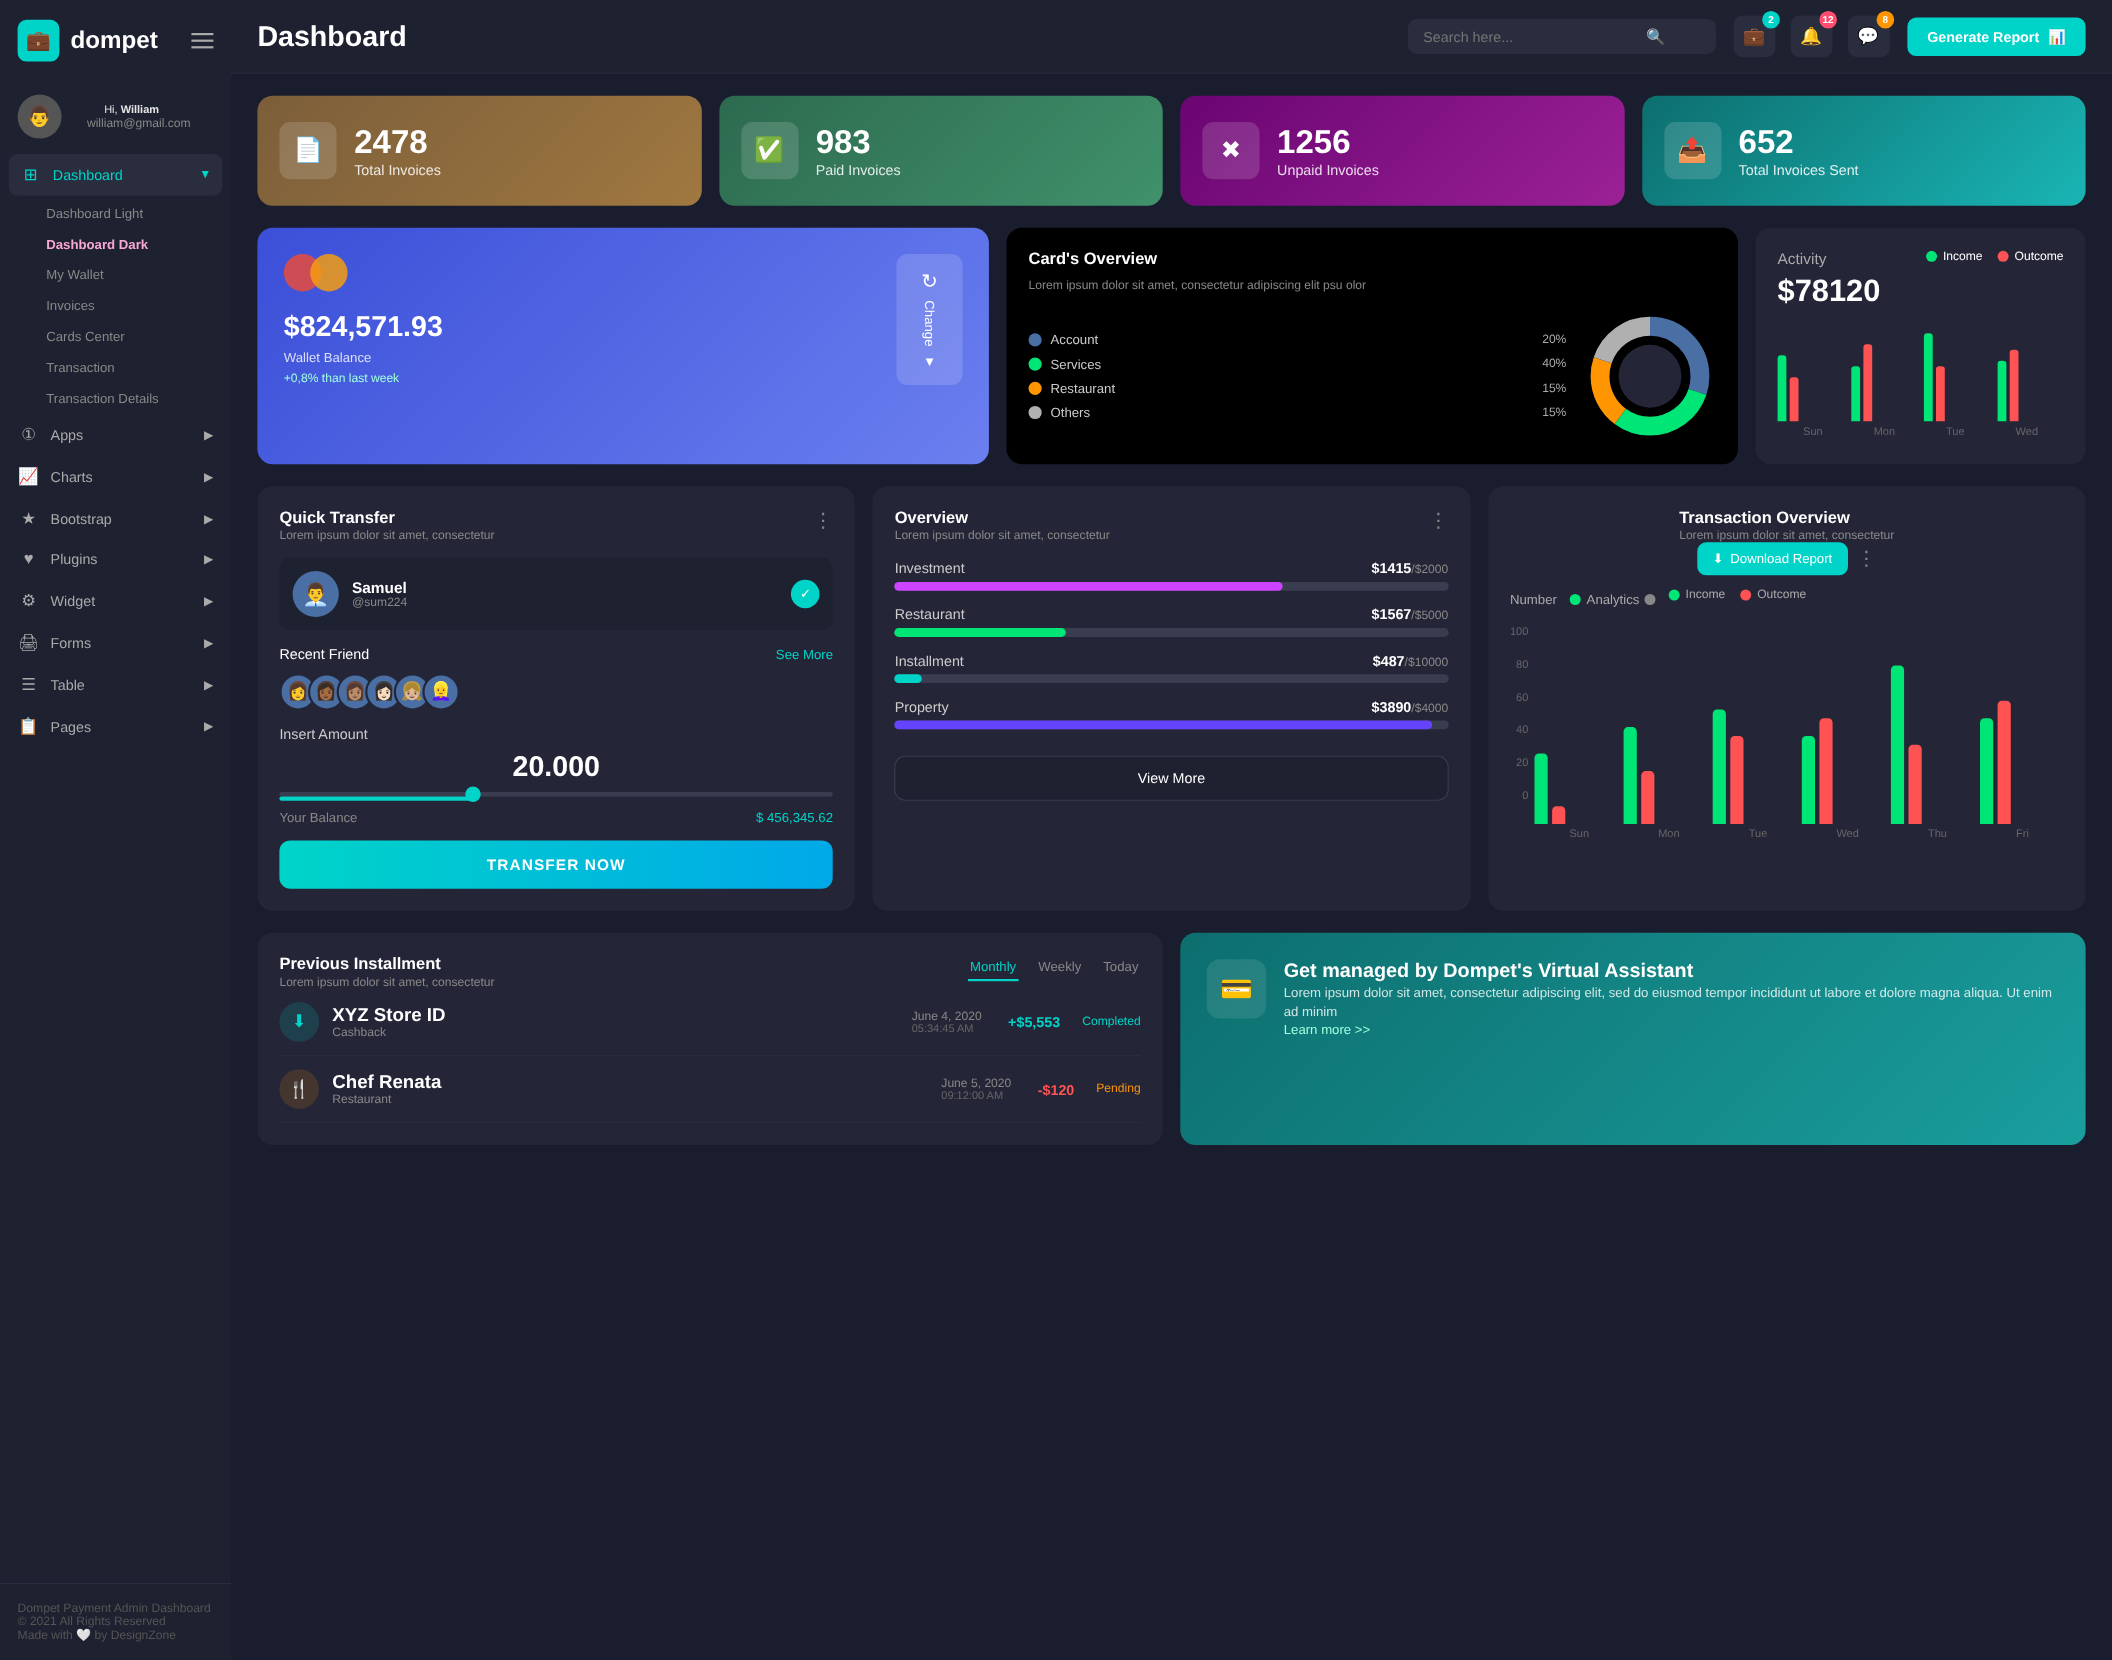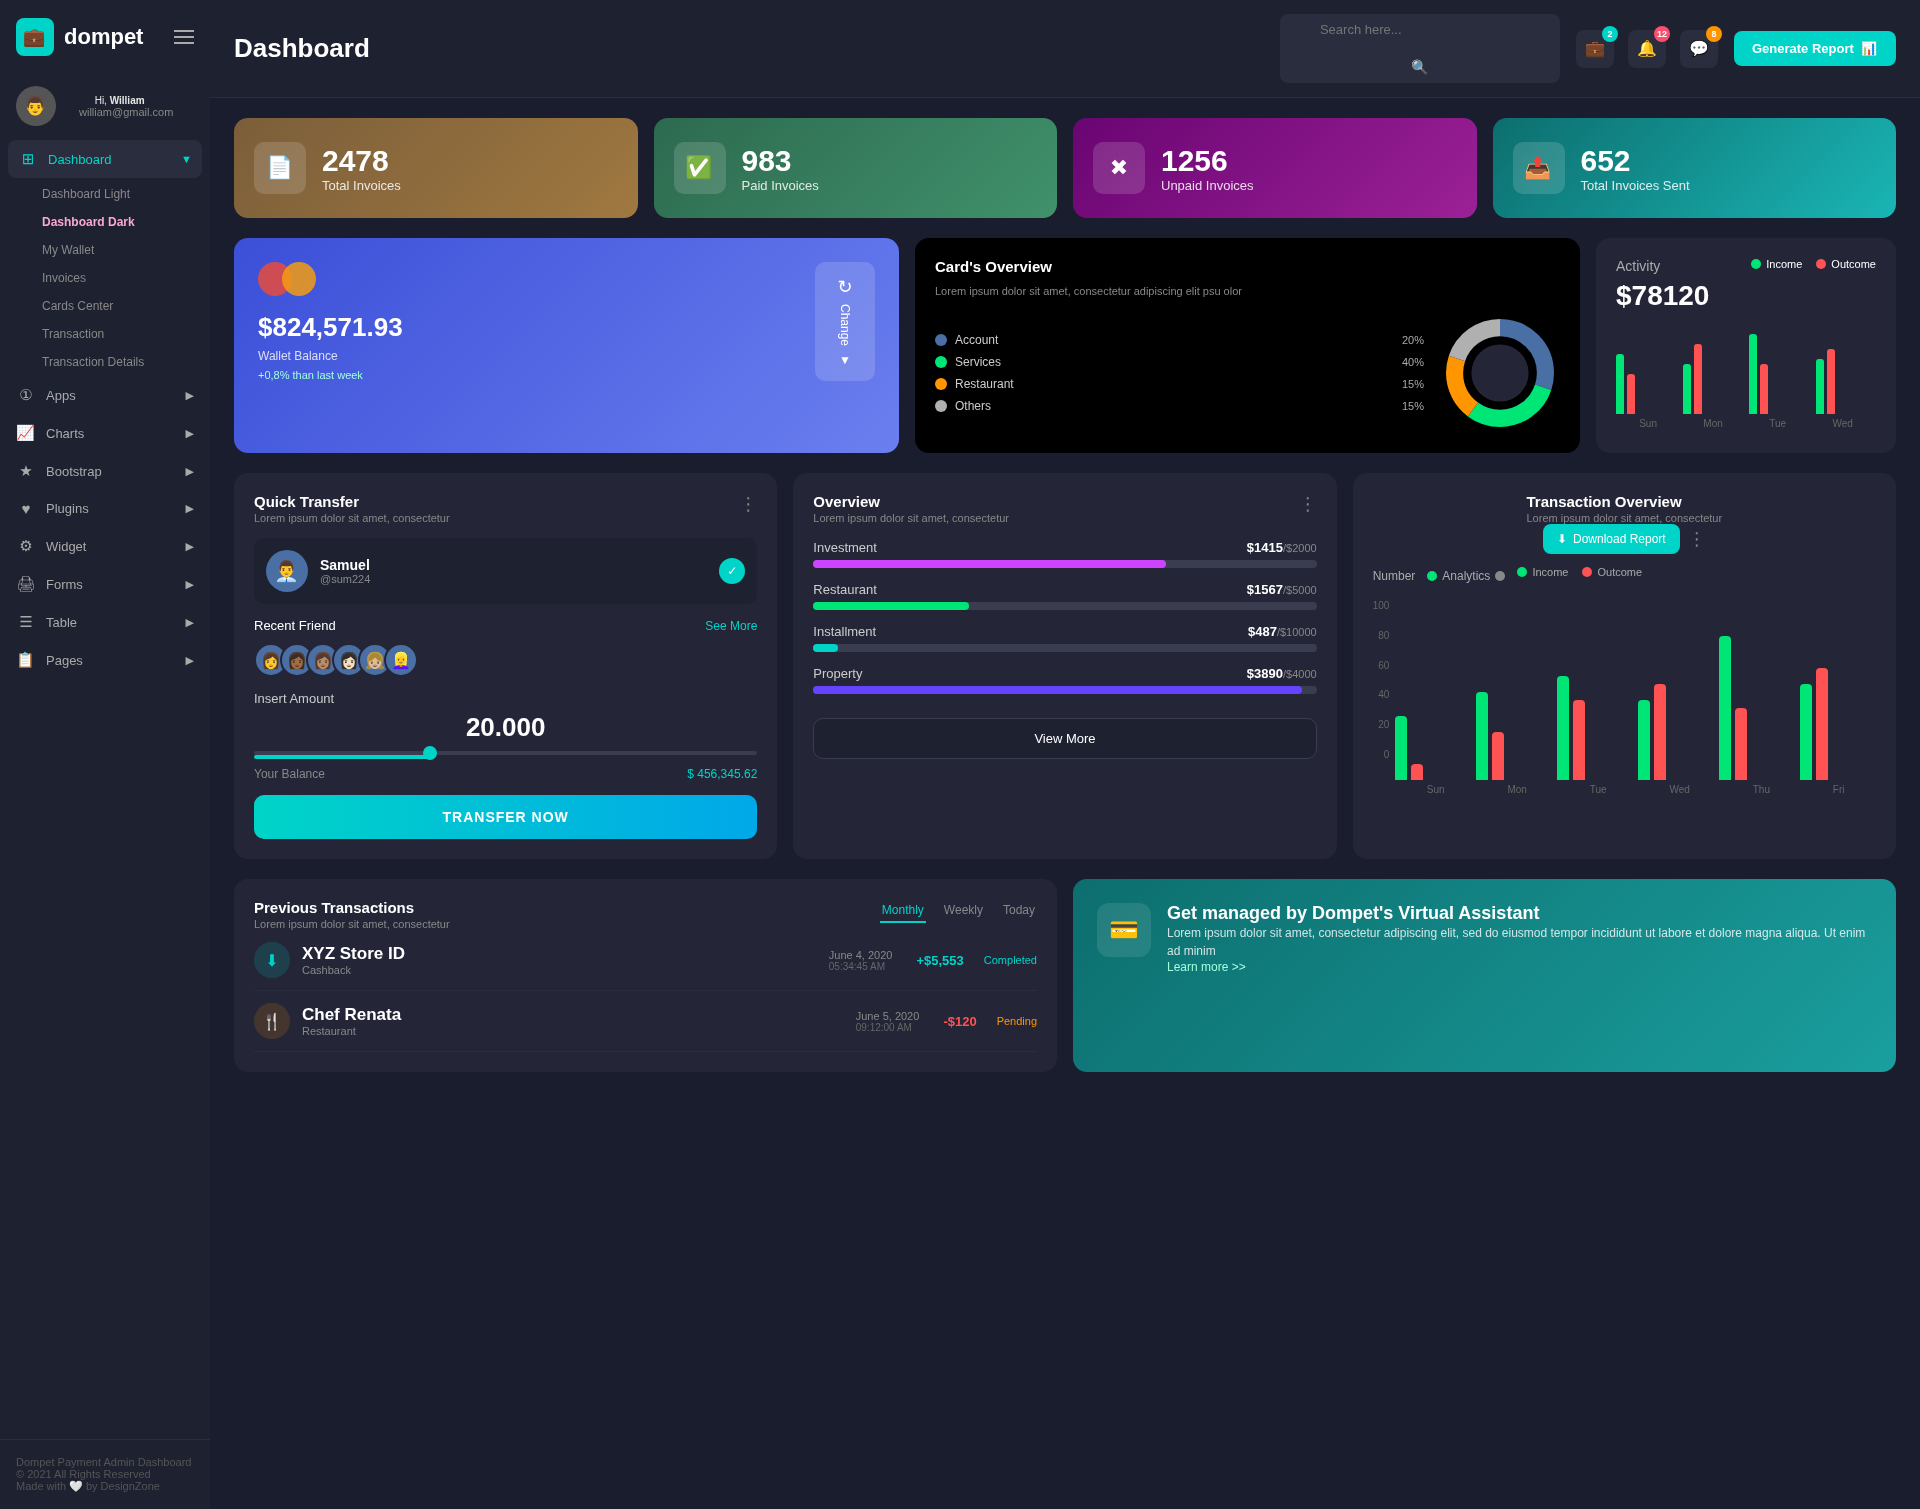--- a/index.html
+++ b/index.html
@@ -27,21 +27,21 @@
     .sub-item.active { color: #f9a8d4; font-weight: 600; }
 
     .sidebar-footer { margin-top: auto; padding: 16px; font-size: 11px; color: #555; border-top: 1px solid #2a2d3e; }
 
     
     #main { flex: 1; display: flex; flex-direction: column; overflow-y: auto; background: #1a1d2e; }
 
     
     .header { display: flex; align-items: center; padding: 14px 24px; gap: 16px; background: #1e2130; border-bottom: 1px solid #2a2d3e; }
     .header-title { font-size: 26px; font-weight: 700; color: #fff; flex: 1; }
-    .search-box { display: flex; align-items: center; background: #2a2d3e; border-radius: 8px; padding: 8px 14px; gap: 22px; min-width: 280px; flex-direction: column; }
+    .search-box { display: flex; align-items: center; background: #2a2d3e; border-radius: 8px; padding: 8px 14px; gap: 3px; min-width: 280px; }
     .search-box input { background: none; border: none; outline: none; color: #aaa; font-size: 13px; width: 200px; }
     .search-icon { color: #aaa; font-size: 14px; }
     .header-icons { display: flex; align-items: center; gap: 14px; }
     .icon-btn { position: relative; background: #2a2d3e; border-radius: 8px; width: 38px; height: 38px; display: flex; align-items: center; justify-content: center; cursor: pointer; font-size: 16px; color: #aaa; }
     .badge { position: absolute; top: -4px; right: -4px; background: #00d4c8; border-radius: 50%; width: 16px; height: 16px; font-size: 9px; display: flex; align-items: center; justify-content: center; color: #fff; font-weight: 700; }
     .badge.red { background: #ff4d6d; }
     .badge.orange { background: #ff9500; }
     .generate-btn { background: #00d4c8; color: #fff; border: none; border-radius: 8px; padding: 10px 18px; cursor: pointer; font-size: 13px; font-weight: 600; display: flex; align-items: center; gap: 8px; }
 
     
@@ -618,21 +618,21 @@
           </div>
         </div>
       </div>
     </div>
 
     <div class="last-row">
 
       <div class="prev-tx">
         <div class="card-header-row">
           <div>
-            <div class="card-title">Previous Transactions</div>
+            <div class="card-title">Previous Installment</div>
             <div class="card-sub">Lorem ipsum dolor sit amet, consectetur</div>
           </div>
           <div class="tab-row">
             <span class="tab-item active">Monthly</span>
             <span class="tab-item">Weekly</span>
             <span class="tab-item">Today</span>
           </div>
         </div>
         <div>
           <div class="tx-item">

